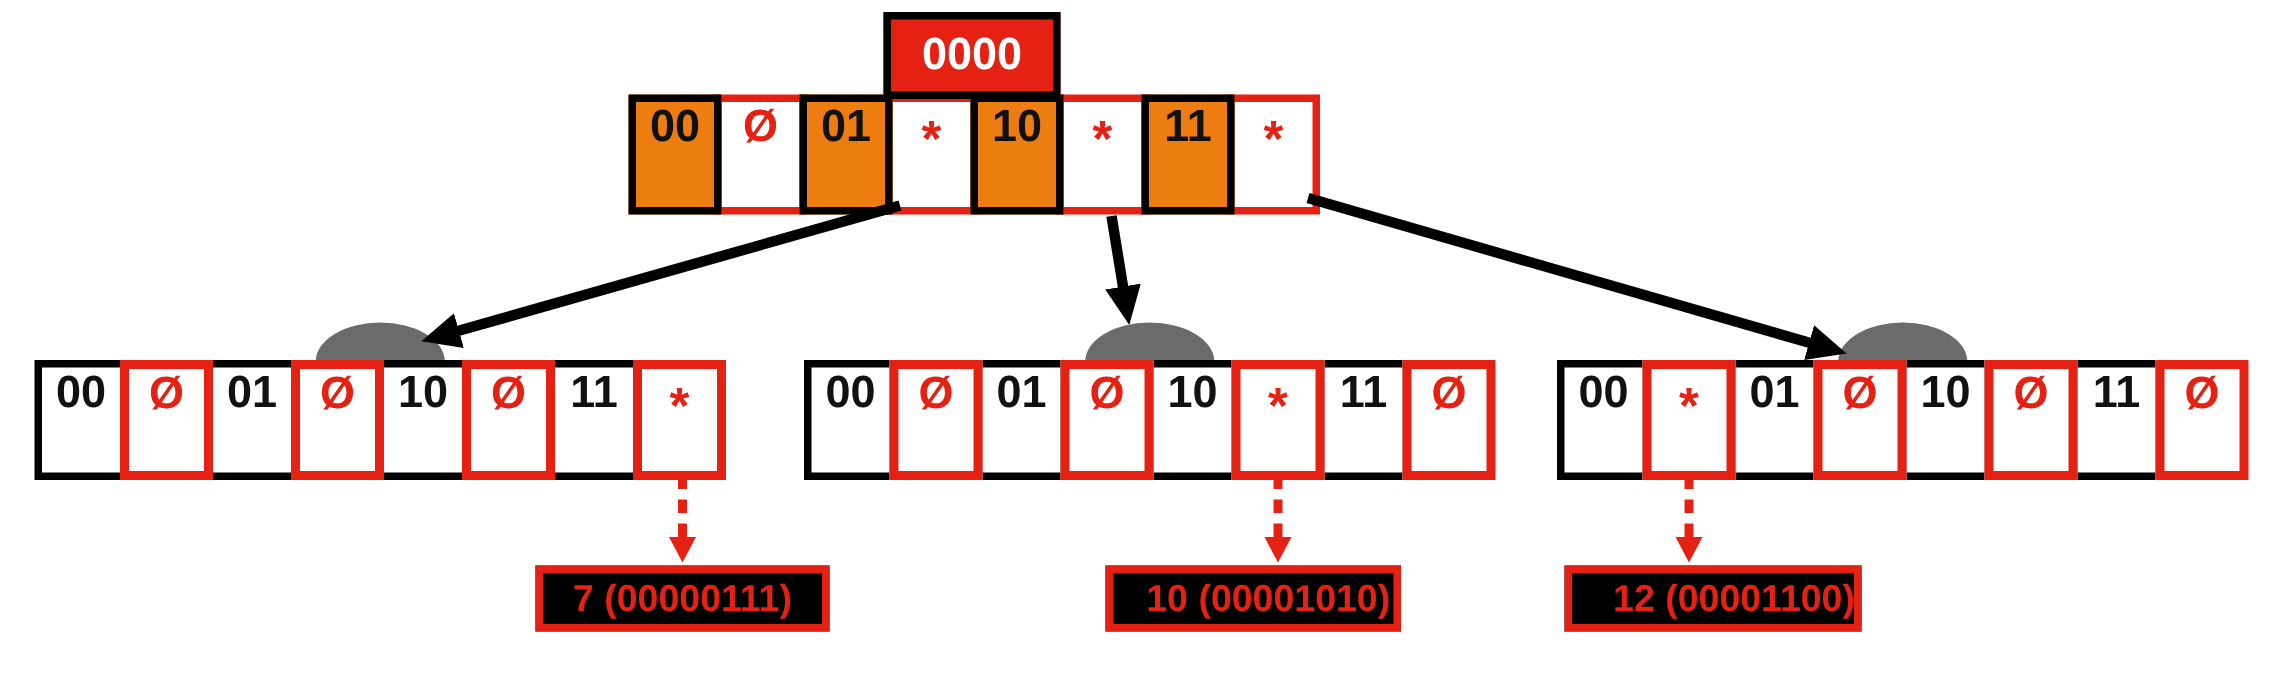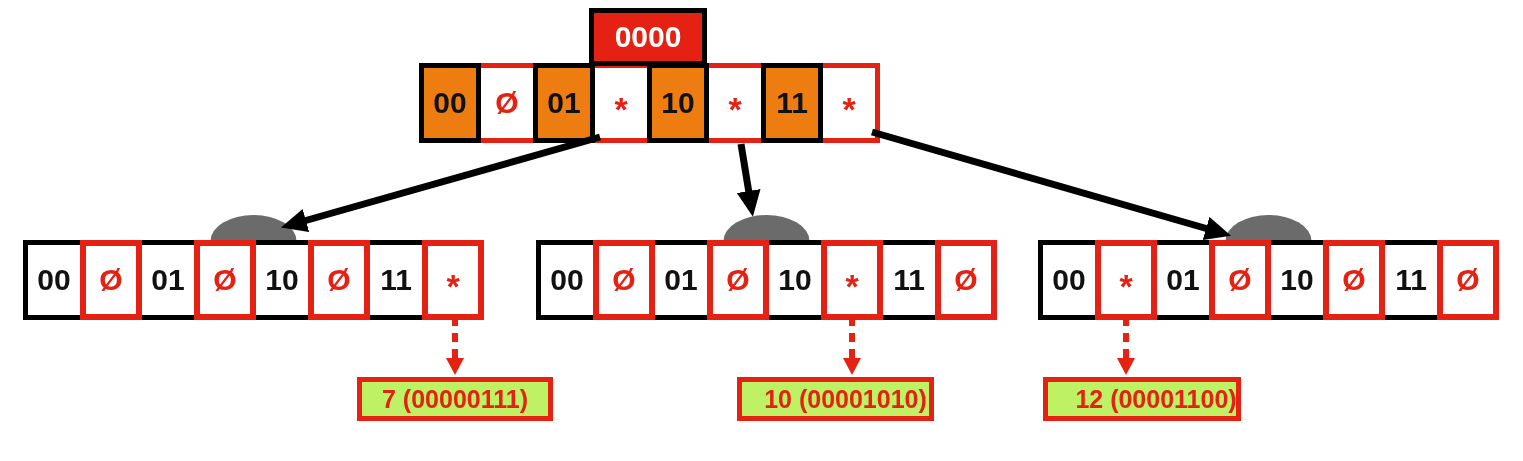--- a/index.html
+++ b/index.html
@@ -12,36 +12,36 @@
   .stage{
     position:relative;width:1523px;height:461px;overflow:hidden;
     font-family:"Liberation Sans",sans-serif;font-weight:bold;background:#fff;
   }
   .svg-layer{position:absolute;left:0;top:0;width:1523px;height:461px;pointer-events:none;}
   .svg-bg{z-index:0;}
   .svg-fg{z-index:6;}
   .row{position:absolute;display:flex;z-index:1;}
   .cell{
     box-sizing:border-box;width:62px;height:80px;background:#ffffff;
-    display:flex;align-items:center;justify-content:center;
+    display:flex;justify-content:center;
     font-size:30px;position:relative;
   }
   .cell + .cell{margin-left:-5px;}
   .key{border:5px solid var(--black);color:#111;z-index:1;}
   .val{border:6px solid var(--red);color:var(--red);z-index:2;}
   .row-top .key{background:var(--orange);z-index:3;}
   .row-top .val{border-width:5px;z-index:1;}
   .star span{font-size:34px;transform:translateY(6px);display:inline-block;}
   .root-box{
     position:absolute;left:589px;top:8px;width:118px;height:58px;box-sizing:border-box;
     background:var(--red);border:5px solid var(--black);color:#ffffff;
     display:flex;align-items:center;justify-content:center;font-size:30px;z-index:4;
   }
   .leaf-box{
-    position:absolute;top:377px;height:44px;box-sizing:border-box;background:#bef264;
+    position:absolute;top:377px;height:44px;box-sizing:border-box;background:#000000;
     border:5px solid var(--red);color:var(--red);font-size:25px;z-index:3;
     display:flex;align-items:center;justify-content:center;white-space:nowrap;
   }
   .leaf-left{left:357px;width:196px;}
   .leaf-middle{left:737px;width:197px;padding-left:20px;}
   .leaf-right{left:1043px;width:198px;padding-left:28px;}
 </style>
 </head>
 <body>
 

